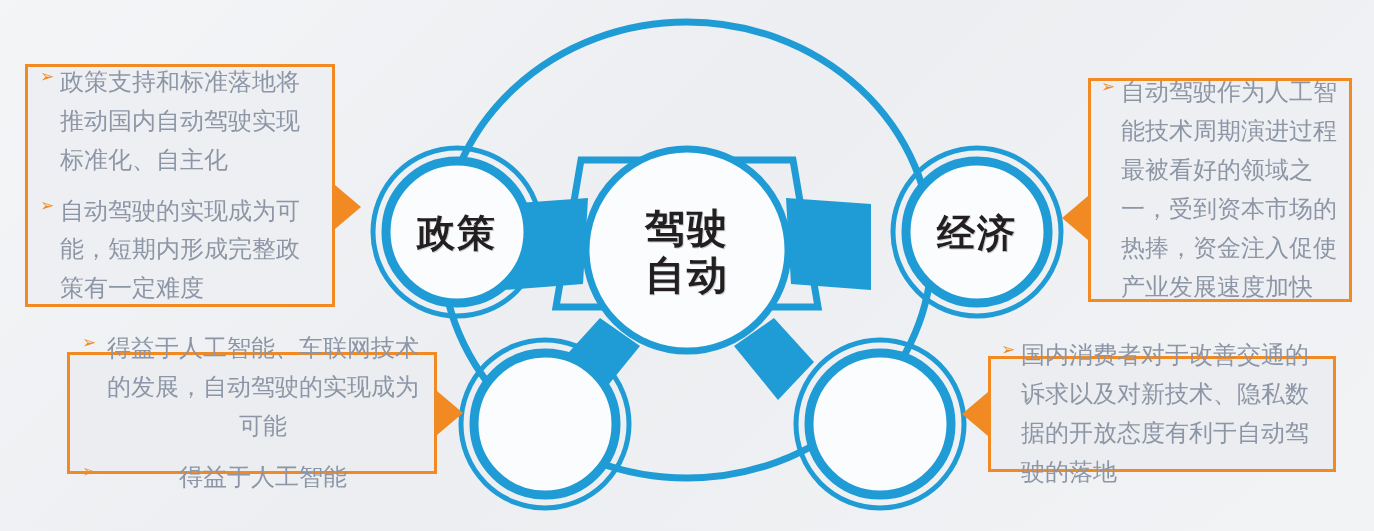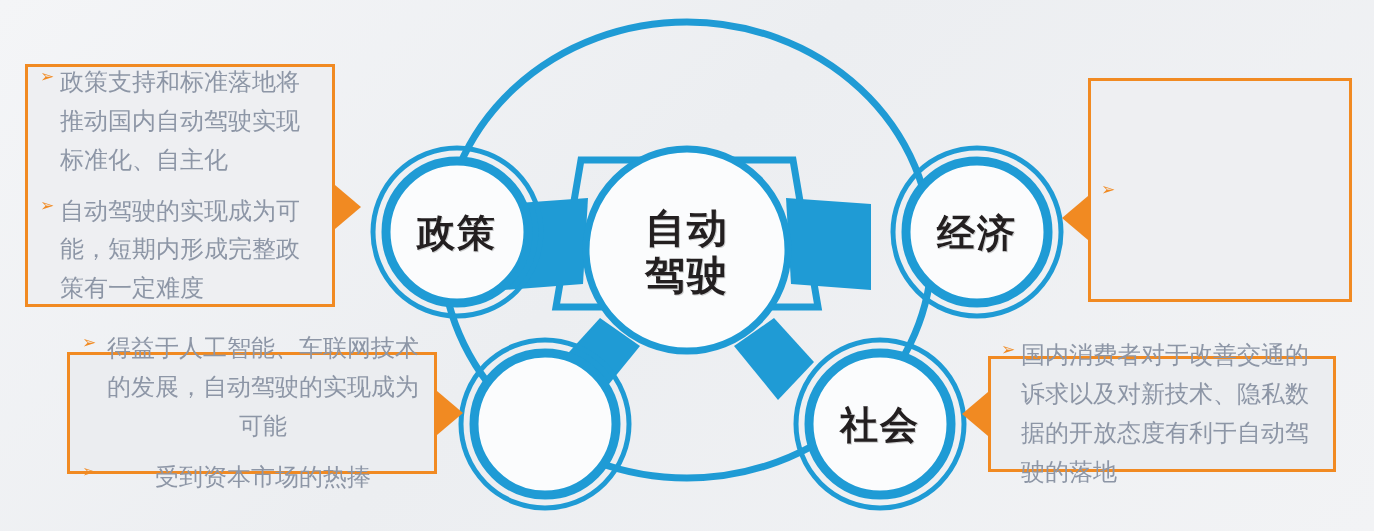--- a/index.html
+++ b/index.html
@@ -117,54 +117,54 @@
       <circle cx="977" cy="232" r="71" fill="#fbfcfd" stroke="#1f9bd5" stroke-width="9"></circle>
       <circle cx="545" cy="424" r="71" fill="#fbfcfd" stroke="#1f9bd5" stroke-width="9"></circle>
       <circle cx="880" cy="424" r="71" fill="#fbfcfd" stroke="#1f9bd5" stroke-width="9"></circle>
 
       <circle cx="687" cy="250" r="101" fill="#fbfcfd" stroke="#1f9bd5" stroke-width="7"></circle>
     </g>
   </svg>
 
   <div class="node-label" style="left:977px;top:233px;">经济</div>
   <div class="node-label" style="left:457px;top:233px;">政策</div>
-  <div class="node-label" style="left:880px;top:425px;">社会</div>
 
   <div class="center-label" style="left:687px;top:252px;">
+    <div>驾驶</div>
     <div>自动</div>
-    <div>驾驶</div>
   </div>
 
   <div class="callout" style="left:25px;top:64px;width:310px;height:243px;padding:10px 12px 10px 6px;">
     <div class="bullet-row">
       <span class="bullet-mark">➢</span>
       <span class="bullet-text">政策支持和标准落地将推动国内自动驾驶实现标准化、自主化</span>
     </div>
     <div class="bullet-row">
       <span class="bullet-mark">➢</span>
       <span class="bullet-text">自动驾驶的实现成为可能，短期内形成完整政策有一定难度</span>
     </div>
   </div>
   <div class="nub nub-right" style="left:335px;top:185px;"></div>
 
   <div class="callout" style="left:1088px;top:78px;width:264px;height:224px;padding:8px 12px 8px 4px;">
     <div class="bullet-row">
       <span class="bullet-mark">➢</span>
+      <span class="bullet-text">自动驾驶作为人工智能技术周期演进过程最被看好的领域之一，受到资本市场的热捧，资金注入促使产业发展速度加快</span>
     </div>
   </div>
   <div class="nub nub-left" style="left:1062px;top:196px;"></div>
 
   <div class="callout wide" style="left:67px;top:352px;width:370px;height:122px;padding:6px 10px 6px 6px;">
     <div class="bullet-row">
       <span class="bullet-mark">➢</span>
       <span class="bullet-text centerish">得益于人工智能、车联网技术的发展，自动驾驶的实现成为可能</span>
     </div>
     <div class="bullet-row">
       <span class="bullet-mark">➢</span>
-      <span class="bullet-text centerish">受到资本市场的热捧</span>
+      <span class="bullet-text centerish">得益于人工智能</span>
     </div>
   </div>
   <div class="nub nub-right" style="left:437px;top:391px;"></div>
 
   <div class="callout wide" style="left:988px;top:356px;width:348px;height:116px;padding:6px 10px 6px 4px;">
     <div class="bullet-row">
       <span class="bullet-mark">➢</span>
       <span class="bullet-text">国内消费者对于改善交通的诉求以及对新技术、隐私数据的开放态度有利于自动驾驶的落地</span>
     </div>
   </div>

